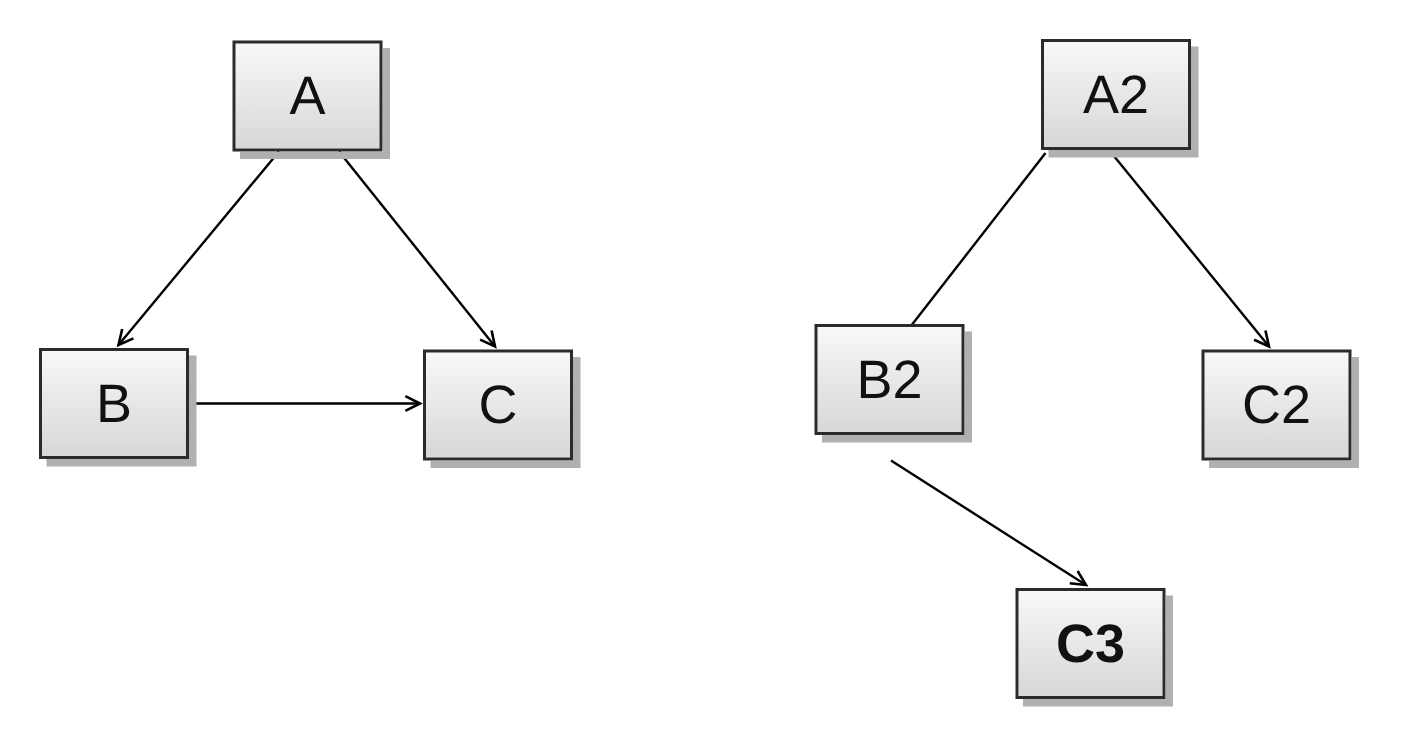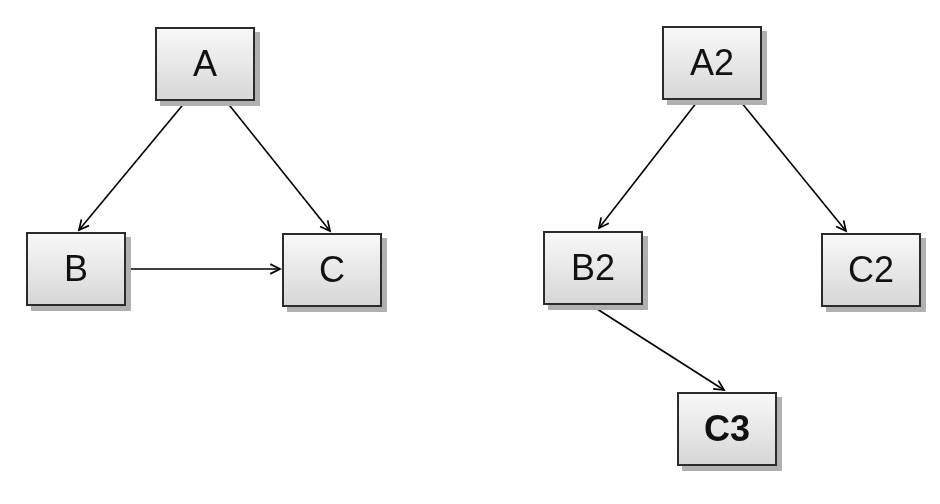--- a/index.html
+++ b/index.html
@@ -75,26 +75,26 @@
   <div class="node" style="left:155px; top:27px;">
     <span class="node-label">A</span>
   </div>
   <div class="node" style="left:26px; top:232px;">
     <span class="node-label">B</span>
   </div>
   <div class="node" style="left:282px; top:233px;">
     <span class="node-label">C</span>
   </div>
 
-  <div class="node" style="left:662px; top:26px;text-align:center;">
+  <div class="node" style="left:694px; top:26px;text-align:center;">
     <span class="node-label">A2</span>
   </div>
-  <div class="node" style="left:543px; top:231px;">
+  <div class="node" style="left:543px; top:216px;">
     <span class="node-label">B2</span>
   </div>
-  <div class="node" style="left:801px; top:233px;margin-left:20px;">
+  <div class="node" style="left:801px; top:233px;">
     <span class="node-label">C2</span>
   </div>
   <div class="node" style="left:677px; top:392px;font-weight:bold;">
     <span class="node-label">C3</span>
   </div>
 
 </div>
 
 </body></html>

